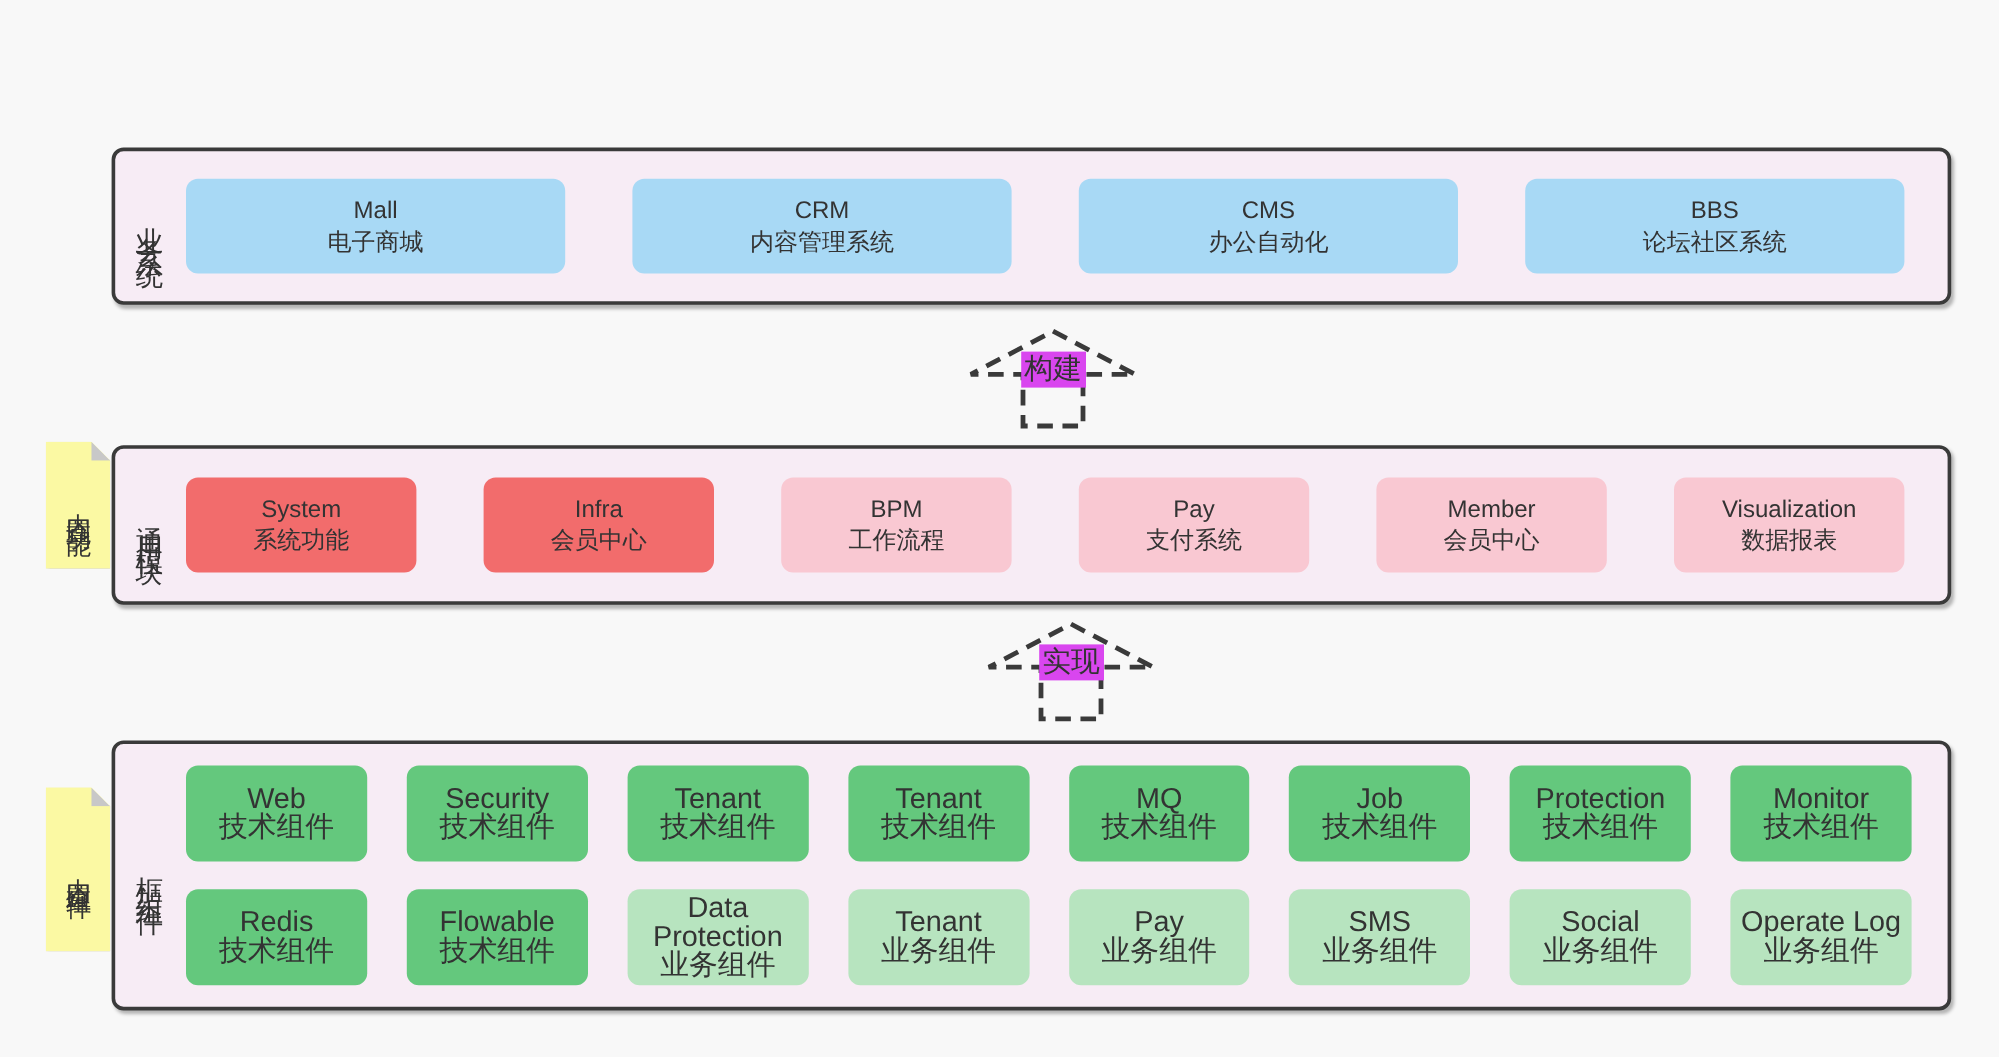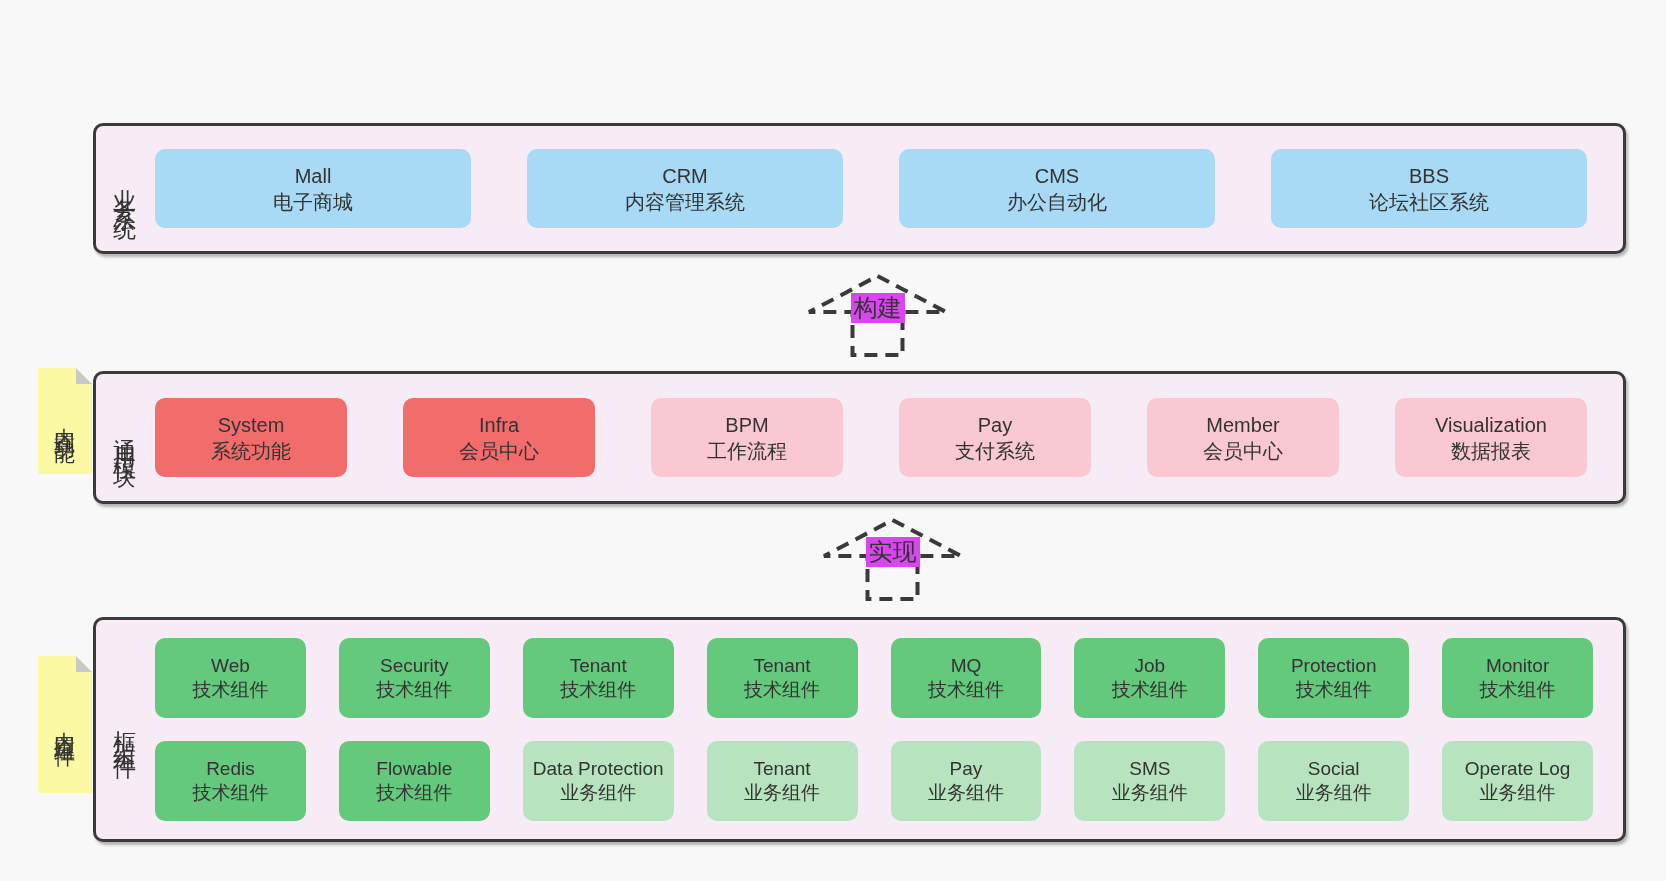--- a/index.html
+++ b/index.html
@@ -15,21 +15,21 @@
   .vlabel{flex:0 0 57px;display:flex;align-items:center;justify-content:center}
   .vlabel span{writing-mode:vertical-rl;text-orientation:upright;font-size:23px;letter-spacing:9px;line-height:1}
 
   .boxes{flex:1;display:flex;align-items:center;gap:56px;padding:0 36px 0 2px}
   .box{flex:1;border-radius:10px;display:flex;flex-direction:column;align-items:center;justify-content:center;
     text-align:center;font-size:20px;line-height:26px}
   .boxes .box{height:79px}
 
   .rows{flex:1;display:flex;flex-direction:column;justify-content:center;gap:23px;padding:0 30px 0 2px}
   .row{display:flex;gap:33px}
-  .row .box{height:80px;line-height:24px;font-size:19px}
+  .row .box{height:80px;line-height:24px;font-size:24px}
 
   .blue{background:#a8d9f5}
   .red{background:#f26c6c}
   .pink{background:#f9c8d2}
   .green{background:#64c87d}
   .green-light{background:#b7e4bf}
 
   .sticky{position:absolute;left:38px;width:54px;background:#fbf9a3;z-index:1;
     box-shadow:1px 2px 3px rgba(0,0,0,.25);
     clip-path:polygon(0 0,calc(100% - 16px) 0,100% 16px,100% 100%,0 100%);

